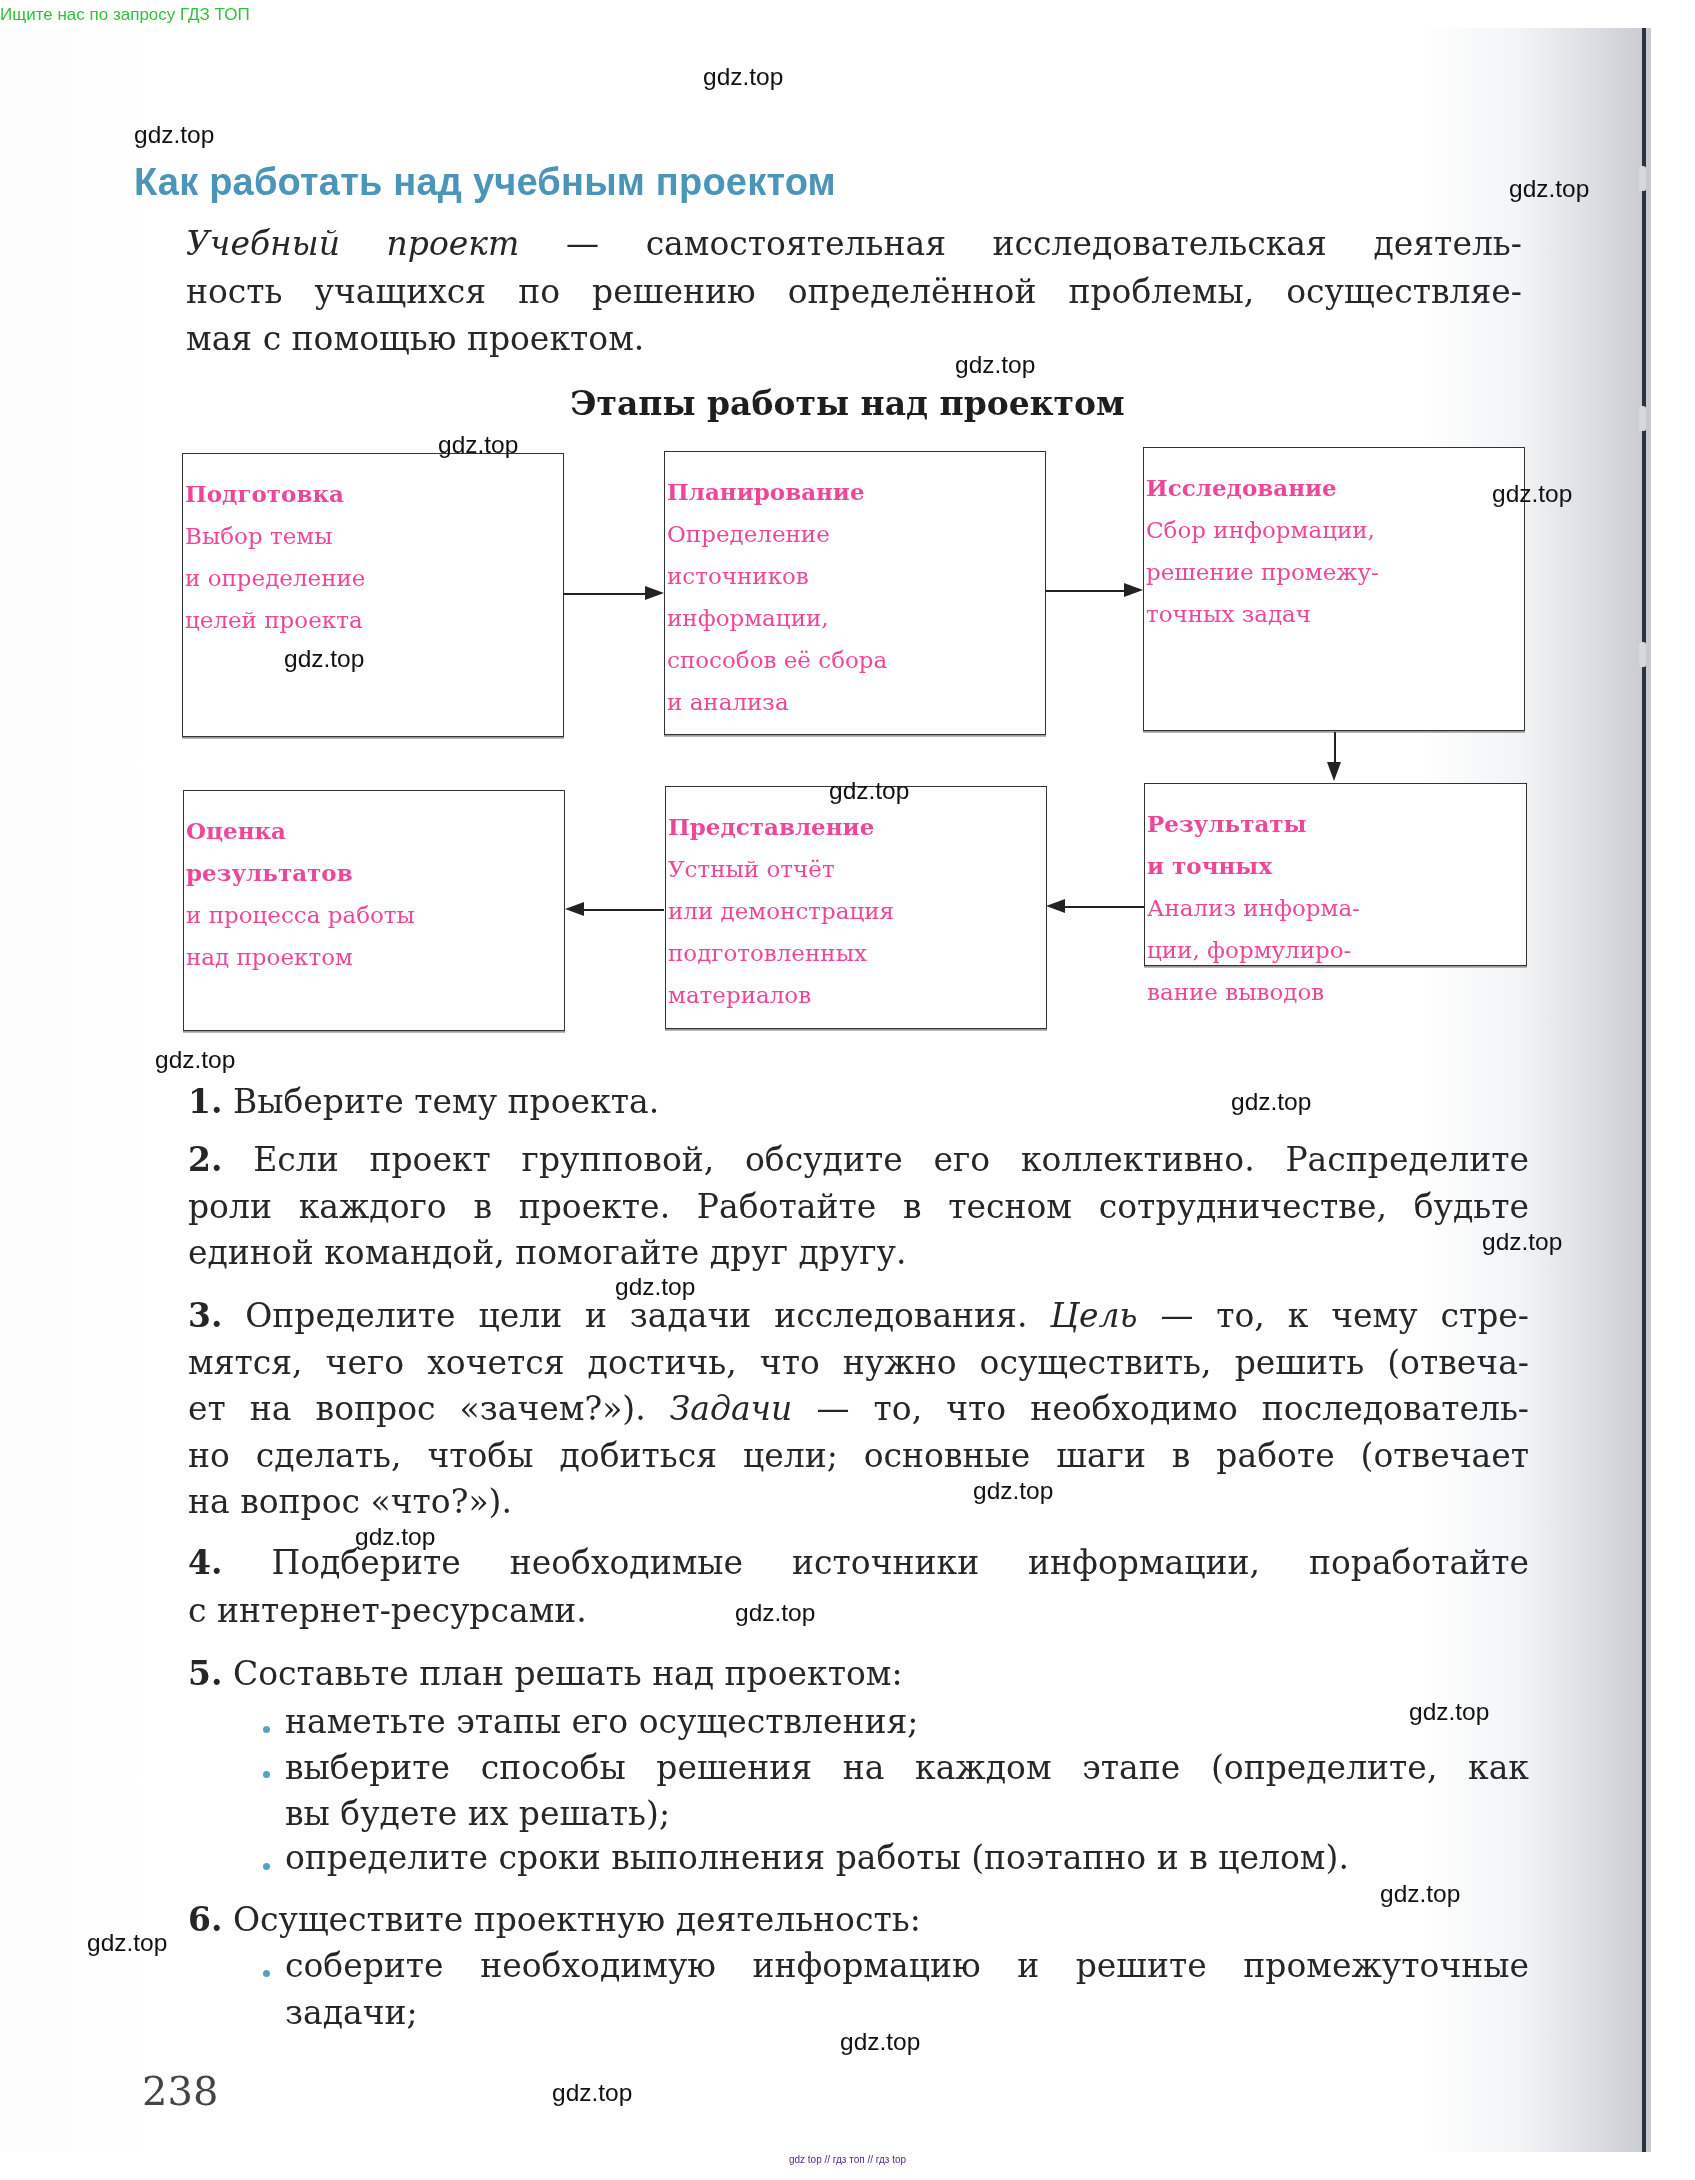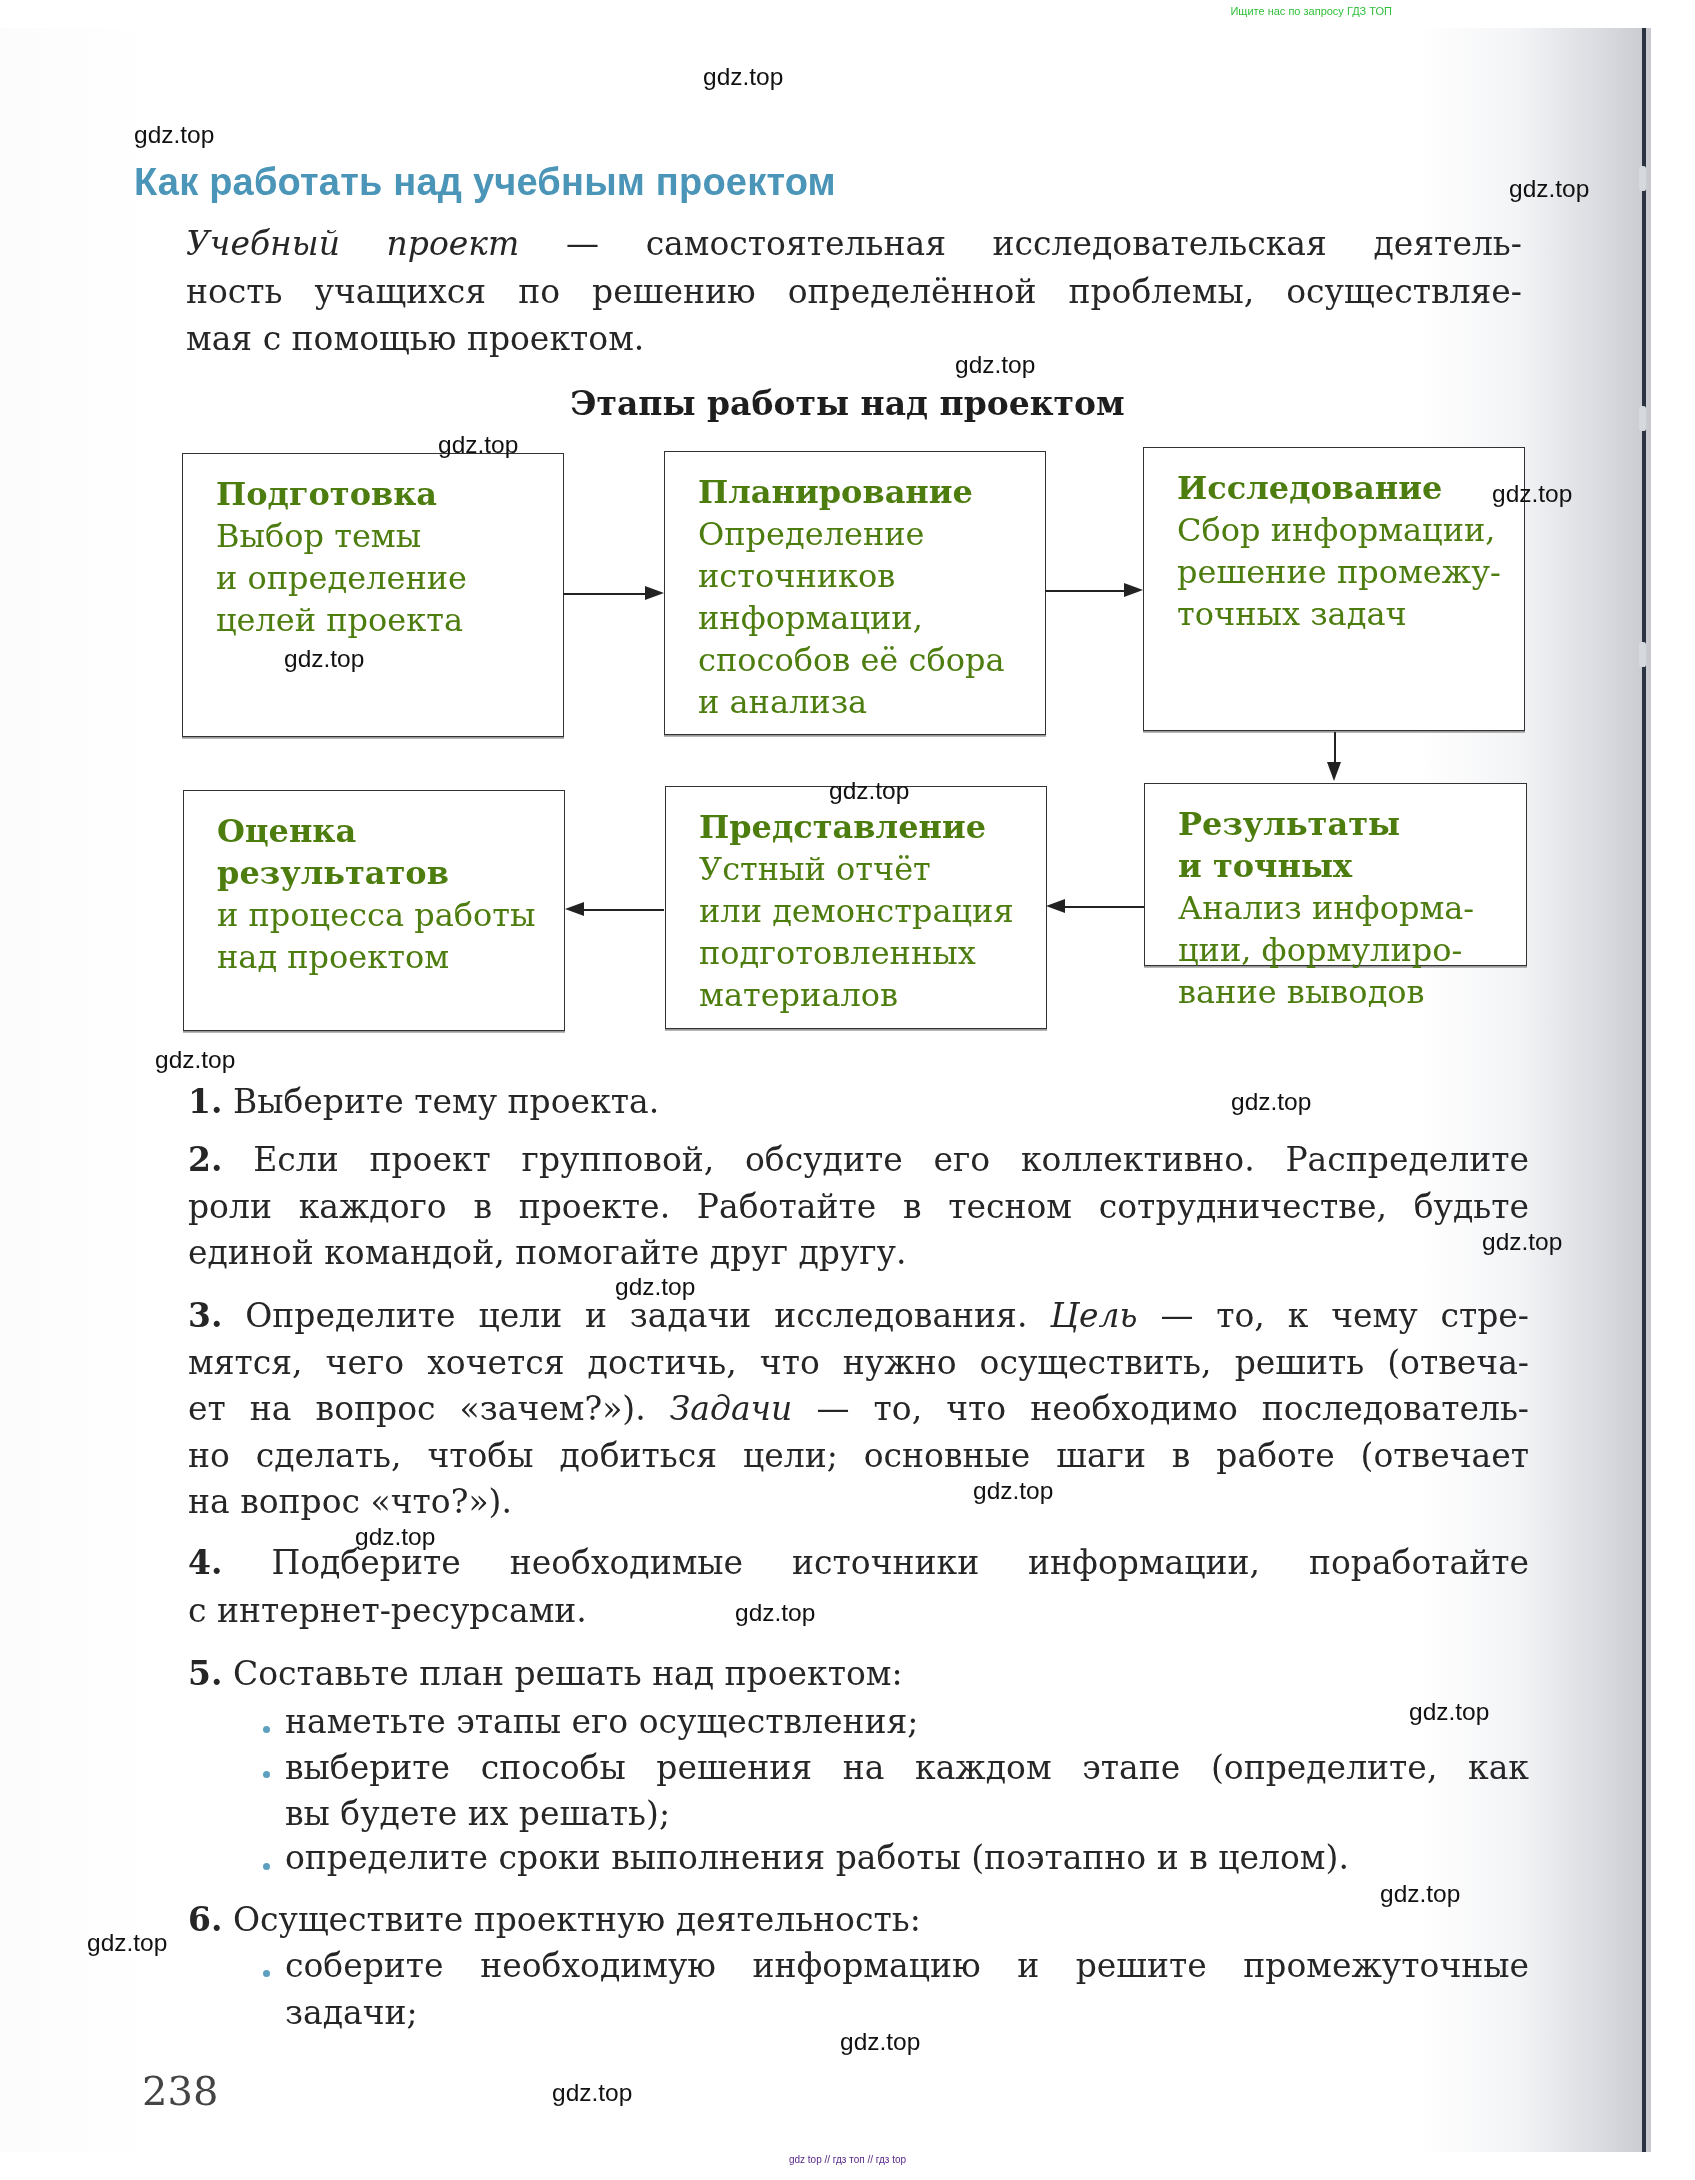--- a/index.html
+++ b/index.html
@@ -3,22 +3,22 @@
 <meta charset="utf-8">
 <style>
   html, body { margin:0; padding:0; }
   body {
     width:1695px; height:2180px; position:relative; overflow:hidden;
     background:#ffffff;
     font-family:"DejaVu Serif", serif;
     color:#222;
   }
   .top-banner {
-    position:absolute; top:5.2px; left:0; width:1392px; text-align:right;
-    font-family:"Liberation Sans", sans-serif; font-size:11px; color:#2fbf3a;
+    position:absolute; top:5.2px; left:0; width:1392px; text-align:left;
+    font-family:"Liberation Sans", sans-serif; font-size:17px; color:#2fbf3a;
   }
   .page {
     position:absolute; left:0; top:28px; width:1651px; height:2124px;
     background:linear-gradient(to right, #fcfcfd 0%, #ffffff 10%, #ffffff 86%, #f3f4f6 92%, #d9dbe0 97%, #c7c9cf 100%);
   }
   .spine {
     position:absolute; left:1642px; top:28px; width:3.5px; height:2124px;
     background:#2c3340;
   }
   .spine-notch { position:absolute; left:1639px; width:7px; height:24.5px; background:#d5d8dd; border-radius:2.6px; }
@@ -32,22 +32,22 @@
   }
   .justify { text-align:justify; text-align-last:justify; }
   .it { font-style:italic; }
   .heading2 {
     top:384px; left:0; width:1695px; text-align:center;
     font-size:33px; font-weight:bold; color:#1e1e1e;
   }
   .box {
     position:absolute; border:1.7px solid #333; background:#fff;
     box-shadow:0 1.7px 0 #999;
-    padding:19px 33px; box-sizing:border-box;
-    font-size:32px; line-height:42px; color:#4d7c0f;
+    padding:19px 2px; box-sizing:border-box;
+    font-size:23px; line-height:42px; color:#ec4899;
   }
   .box .bh { font-weight:bold; display:block; }
   .box .bl { display:block; white-space:nowrap; }
   .arrow-h { position:absolute; height:1.7px; background:#222; }
   .arrow-v { position:absolute; width:1.7px; background:#222; }
   .head-r { position:absolute; width:0; height:0; border-top:7.9px solid transparent; border-bottom:7.9px solid transparent; border-left:19px solid #222; }
   .head-l { position:absolute; width:0; height:0; border-top:7.9px solid transparent; border-bottom:7.9px solid transparent; border-right:19px solid #222; }
   .head-d { position:absolute; width:0; height:0; border-left:7.9px solid transparent; border-right:7.9px solid transparent; border-top:19px solid #222; }
   .bullet {
     position:absolute; width:7px; height:7px; border-radius:50%; background:#5c9fbf;

